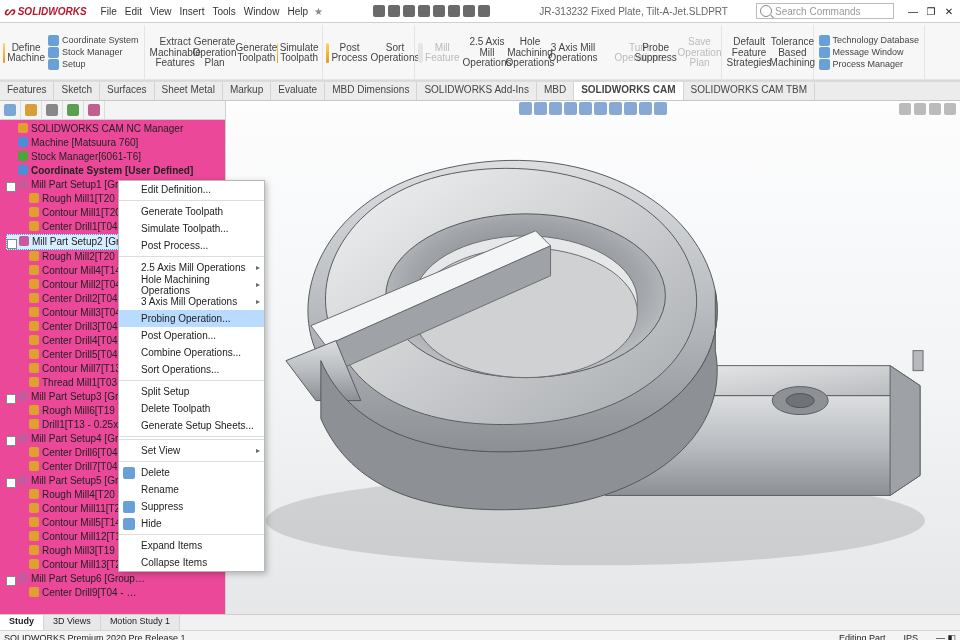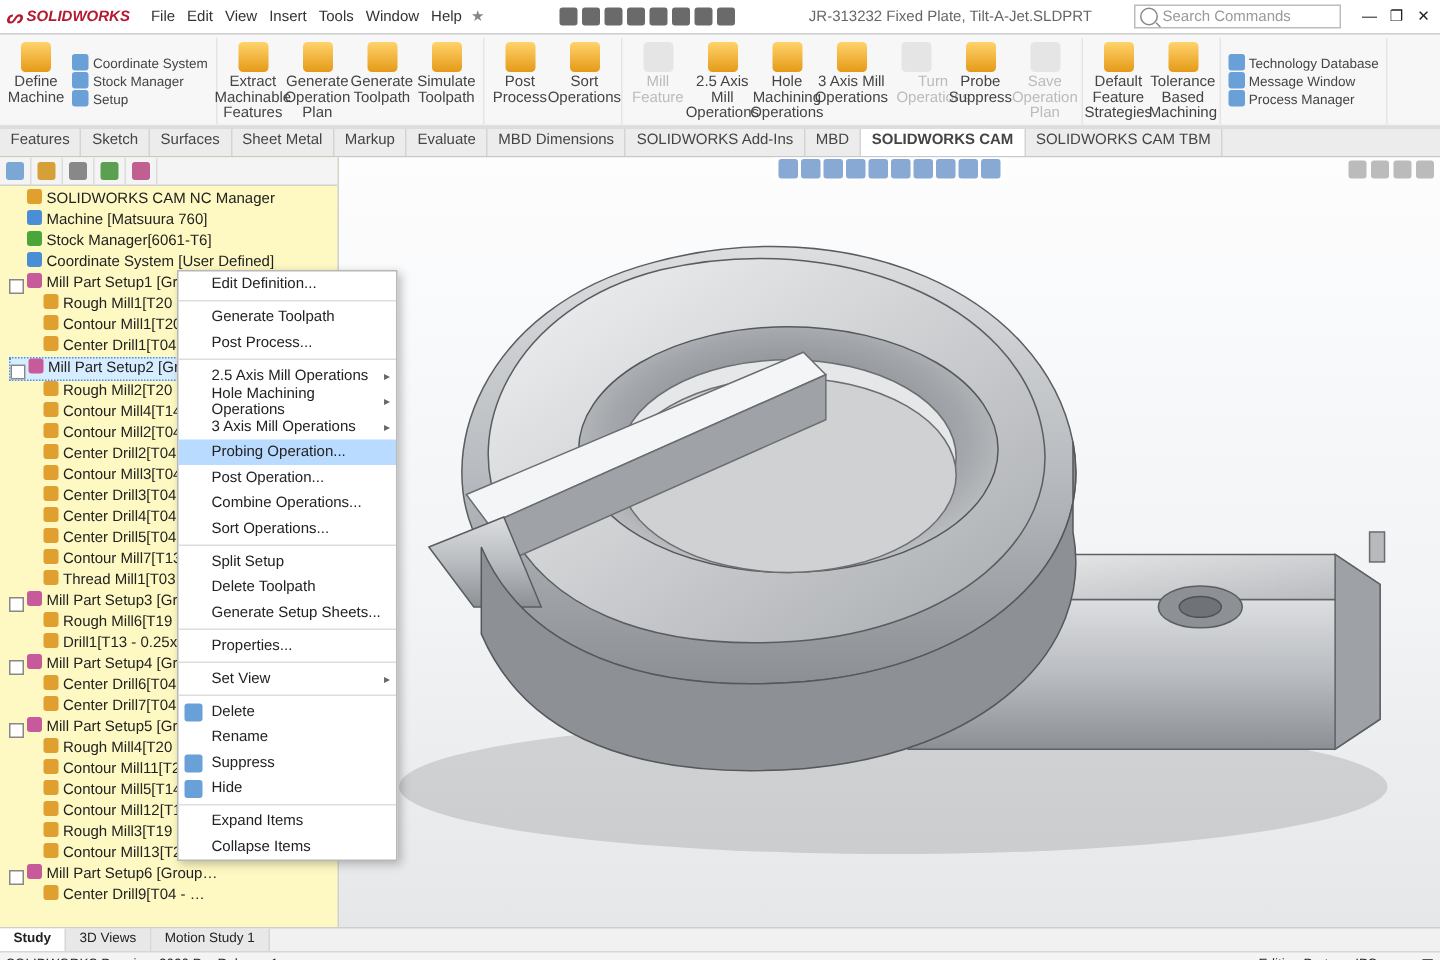--- a/index.html
+++ b/index.html
@@ -16,34 +16,34 @@
 .doc-title{margin-left:auto;color:#666;font-size:10px}
 .search{width:130px;height:14px;border:1px solid #bcbcbc;display:flex;align-items:center;padding:0 3px;color:#999;gap:3px}
 .search .sico{width:10px;height:10px;border:1.4px solid #888;border-radius:50%;position:relative}
 .search .sico::after{content:"";position:absolute;width:4px;height:1.4px;background:#888;right:-3px;bottom:-1px;transform:rotate(45deg)}
 .winbtns{display:flex;gap:4px;margin-left:6px}
 .winbtns div{width:14px;height:12px;display:flex;align-items:center;justify-content:center}
 
 .ribbon{background:#f7f7f7;border-bottom:1px solid #d9d9d9;padding:2px 0 0 0}
 .ribbon-row{display:flex;align-items:stretch;min-height:54px;border-bottom:1px solid #e5e5e5;overflow:hidden}
 .rgroup{display:flex;flex-direction:row;border-right:1px solid #e5e5e5;padding:1px 3px;gap:1px}
-.rbtn-big{display:flex;flex-direction:column;align-items:center;width:42px;text-align:center;line-height:1.05;padding-top:2px;gap:2px;color:#444}
+.rbtn-big{display:flex;flex-direction:row;align-items:center;width:42px;text-align:center;line-height:1.05;padding-top:2px;gap:2px;color:#444}
 .rbtn-big .ic{width:20px;height:20px;background:linear-gradient(#ffd36b,#e59a18);border-radius:3px}
 .rbtn-big.disabled{color:#bbb}
 .rbtn-big.disabled .ic{background:#e5e5e5}
 .rlist{display:flex;flex-direction:column;gap:1px;justify-content:center;padding:0 2px;min-width:90px}
 .rlist div{display:flex;align-items:center;gap:3px;font-size:9px;white-space:nowrap;color:#444}
 .rlist .ic{width:11px;height:11px;background:#6aa0d8;border-radius:2px}
 
 .tabstrip{display:flex;background:#ececec;border-top:1px solid #dcdcdc;border-bottom:1px solid #c8c8c8;height:18px}
 .tabstrip span{padding:2px 7px;border-right:1px solid #d4d4d4;color:#444;font-size:10px}
 .tabstrip span.active{background:#fff;font-weight:600}
 
 .main{display:flex;height:calc(640px - 22px - 58px - 18px - 15px - 14px);background:#fff}
-.tree{width:225px;border-right:1px solid #d0d0d0;background:#fef9c3;overflow:hidden;font-size:10px;position:relative}
+.tree{width:225px;border-right:1px solid #d0d0d0;background:#ec4899;overflow:hidden;font-size:10px;position:relative}
 .tree-tabs{display:flex;height:18px;border-bottom:1px solid #d0d0d0;background:#f4f4f4}
 .tree-tabs div{width:20px;height:18px;border-right:1px solid #dcdcdc;display:flex;align-items:center;justify-content:center}
 .tree-tabs .tic{width:12px;height:12px;background:#7aa7d4;border-radius:2px}
 .tree ul{list-style:none;margin:0;padding:2px 0 2px 6px}
 .tree li{white-space:nowrap;line-height:14px;padding-left:12px;position:relative;color:#222}
 .tree li::before{content:"";position:absolute;left:0;top:4px;width:8px;height:8px;border:1px solid #888;background:#fff;font-size:7px;line-height:7px}
 .tree li.leaf::before{display:none}
 .tree li .tic{display:inline-block;width:10px;height:10px;margin-right:3px;background:#e0a030;border-radius:2px;vertical-align:-1px}
 .tree li .tic.blue{background:#4a8fd6}
 .tree li .tic.green{background:#4aa63a}
@@ -277,21 +277,21 @@
             <span class="tic" style="background:#5aa050"></span>
           </div>
         <div>
             <span class="tic" style="background:#c06090"></span>
           </div>
       </div>
       <ul id="tree-root">
           <li class="leaf"><span class="tic"></span>SOLIDWORKS CAM NC Manager</li>
           <li class="leaf" style="padding-left: 12px;"><span class="tic blue"></span><span>Machine [Matsuura 760]</span></li>
           <li class="leaf" style="padding-left: 12px;"><span class="tic green"></span><span>Stock Manager[6061-T6]</span></li>
-          <li class="leaf" style="padding-left: 12px;"><span class="tic blue"></span><span>Coordinate System [User Defined]</span></li>
+          <li class="leaf" style="padding-left: 12px; font-weight: bold;"><span class="tic blue"></span><span>Coordinate System [User Defined]</span></li>
           <li style="padding-left: 12px;"><span class="tic pink"></span><span>Mill Part Setup1 [Group1]</span></li>
           <li class="leaf" style="padding-left: 23px;"><span class="tic "></span><span>Rough Mill1[T20 - 0.375 Flat End]</span></li>
           <li class="leaf" style="padding-left: 23px;"><span class="tic "></span><span>Contour Mill1[T20 - 0.375 Flat End]</span></li>
           <li class="leaf" style="padding-left: 23px;"><span class="tic "></span><span>Center Drill1[T04 - 3/8 x 90DEG Center Drill]</span></li>
           <li class="hl" style="padding-left: 12px;"><span class="tic pink"></span><span>Mill Part Setup2 [Group10]</span></li>
           <li class="leaf" style="padding-left: 23px;"><span class="tic "></span><span>Rough Mill2[T20 - 0…</span></li>
           <li class="leaf" style="padding-left: 23px;"><span class="tic "></span><span>Contour Mill4[T14 …</span></li>
           <li class="leaf" style="padding-left: 23px;"><span class="tic "></span><span>Contour Mill2[T04 -…</span></li>
           <li class="leaf" style="padding-left: 23px;"><span class="tic "></span><span>Center Drill2[T04 - …</span></li>
           <li class="leaf" style="padding-left: 23px;"><span class="tic "></span><span>Contour Mill3[T04 - 0…</span></li>
@@ -403,20 +403,23 @@
 
   <div class="ctx" id="ctx">
       <div class="row">
         <span>Edit Definition...</span>
       </div>
       <div class="row sep"></div>
       <div class="row">
         <span>Generate Toolpath</span>
       </div>
       <div class="row">
+        <span>Simulate Toolpath...</span>
+      </div>
+      <div class="row">
         <span>Post Process...</span>
       </div>
       <div class="row sep"></div>
       <div class="row">
         <span>2.5 Axis Mill Operations</span>
         <span class="sub">▸</span>
       </div>
       <div class="row">
         <span>Hole Machining Operations</span>
         <span class="sub">▸</span>
@@ -441,23 +444,20 @@
       <div class="row">
         <span>Split Setup</span>
       </div>
       <div class="row">
         <span>Delete Toolpath</span>
       </div>
       <div class="row">
         <span>Generate Setup Sheets...</span>
       </div>
       <div class="row sep"></div>
-      <div class="row">
-        <span>Properties...</span>
-      </div>
       <div class="row sep"></div>
       <div class="row">
         <span>Set View</span>
         <span class="sub">▸</span>
       </div>
       <div class="row sep"></div>
       <div class="row">
         <span class="cic"></span>
         <span>Delete</span>
       </div>

